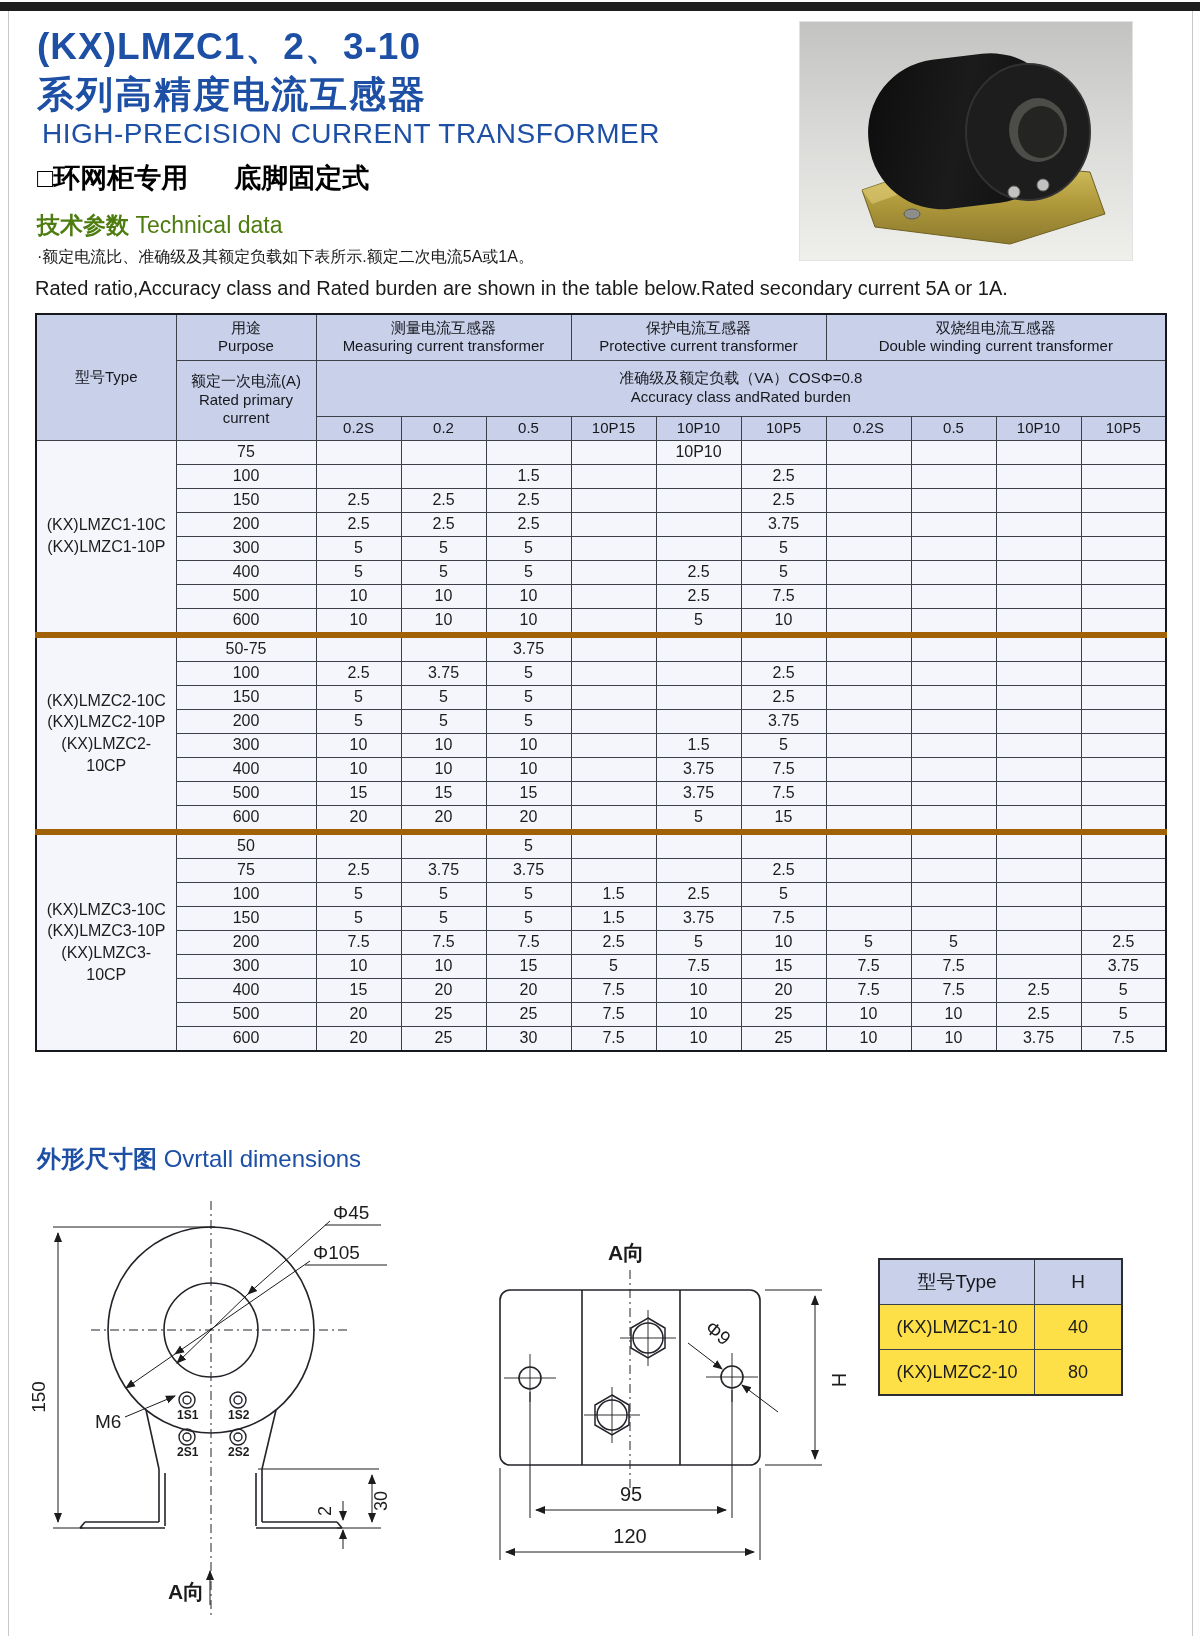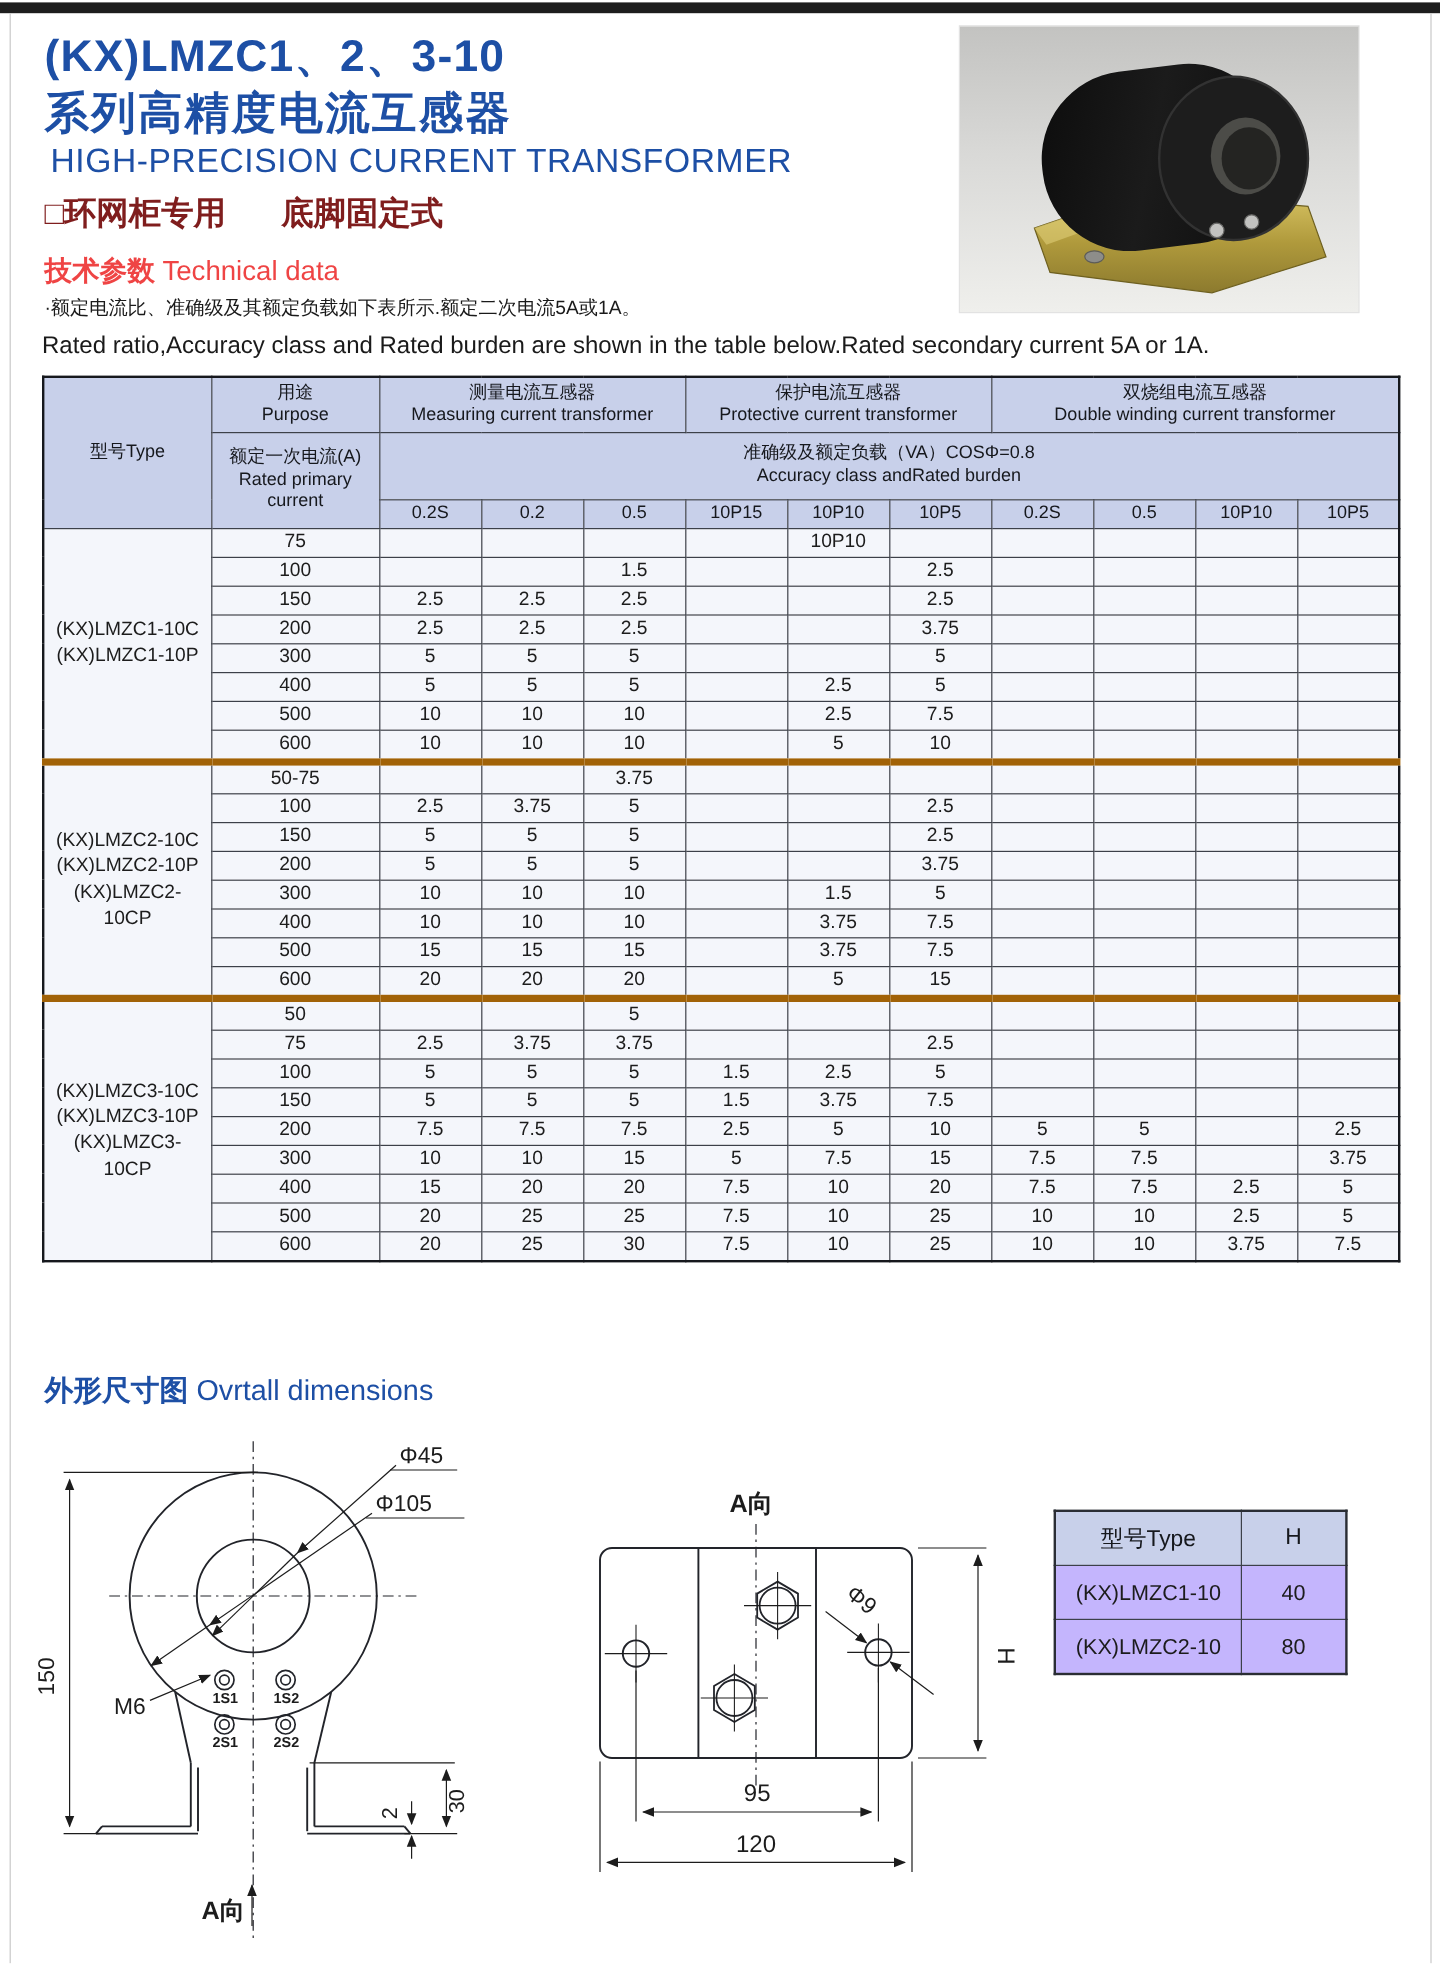--- a/index.html
+++ b/index.html
@@ -4,23 +4,23 @@
 <style>
   html,body{margin:0;padding:0;}
   body{width:1200px;height:1640px;background:#ffffff;font-family:"Liberation Sans",sans-serif;position:relative;overflow:hidden;}
   .top-strip{position:absolute;left:0;top:2px;width:1200px;height:9px;background:#1e1e1e;}
   .page-frame{position:absolute;left:8px;top:11px;width:1183px;height:1625px;border-left:1px solid #c9c9c9;border-right:1px solid #c9c9c9;}
   .abs{position:absolute;}
   
   .title1{left:37px;top:22px;font-size:37px;font-weight:bold;color:#1d4fa5;letter-spacing:1px;}
   .title2{left:37px;top:70px;font-size:37px;font-weight:bold;color:#1d4fa5;letter-spacing:2px;}
   .title-en{left:42px;top:118px;font-size:28px;color:#1d4fa5;letter-spacing:0.5px;}
-  .subtitle{left:37px;top:160px;font-size:27px;font-weight:bold;color:#7f1d1d;}
+  .subtitle{left:37px;top:160px;font-size:27px;font-weight:bold;color:#000000;}
   .subtitle .gap{display:inline-block;width:46px;}
-  .tech-head{left:37px;top:210px;font-size:23px;color:#ef4444;}
+  .tech-head{left:37px;top:210px;font-size:23px;color:#4d7c0f;}
   .tech-head .zh{font-weight:bold;}
   .note{color:#1a1a1a;}
   .note-zh{left:37px;top:247px;font-size:16px;}
   .note-en{left:35px;top:277px;font-size:20px;}
   
   .photo{left:800px;top:22px;width:332px;height:238px;background:linear-gradient(180deg,#c3c3c1 0%,#d9d9d7 45%,#efefec 100%);box-shadow:0 0 0 1px #e2e2e2;}
   
   .main-table{position:absolute;left:35px;top:313px;border-collapse:collapse;table-layout:fixed;width:1130px;border:2px solid #16181d;}
   .main-table th,.main-table td{border:1px solid #3c4049;overflow:hidden;}
   .main-table th{background:#c8d0ea;font-weight:normal;font-size:15px;color:#16181d;line-height:1.25;padding:0 0;text-align:center;}
@@ -29,21 +29,21 @@
   .main-table tr.block-start td{border-top:6px solid #a16207;}
   .r1{height:46px;}.r2{height:56px;}.r3{height:24px;}
   
   .dims-head{left:37px;top:1143px;font-size:24px;color:#1d4fa5;}
   .dims-head .zh{font-weight:bold;}
   
   svg text{font-family:"Liberation Sans",sans-serif;fill:#1c1c1c;}
   
   .h-table{position:absolute;left:878px;top:1258px;border-collapse:collapse;table-layout:fixed;border:2px solid #2a2d34;}
   .h-table th{background:#c8d0ea;font-weight:normal;font-size:19px;color:#16181d;border:1px solid #3c4049;height:42px;}
-  .h-table td{background:#c4b5fd;font-size:18px;color:#1c1c1c;border:1px solid #3c4049;height:42px;text-align:center;}
+  .h-table td{background:#fde047;font-size:18px;color:#1c1c1c;border:1px solid #3c4049;height:42px;text-align:center;}
   .h-table .c-type{width:152px;}
   .h-table .c-h{width:84px;}
 </style>
 </head>
 <body>
 
 <div class="top-strip"></div>
 <div class="page-frame"></div>
 
 <div class="abs title1">(KX)LMZC1、2、3-10</div>

